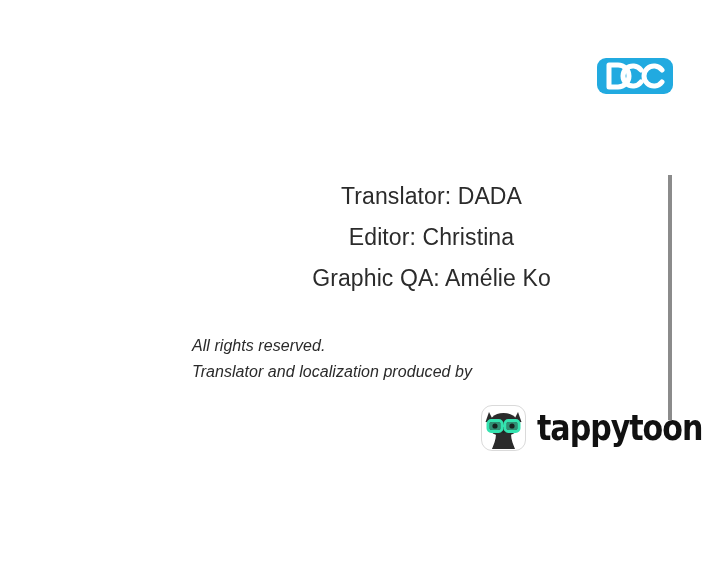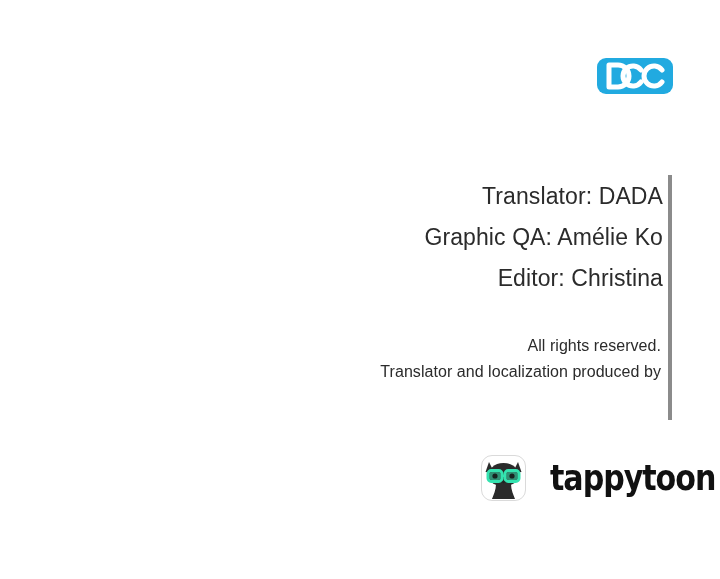--- a/index.html
+++ b/index.html
@@ -42,29 +42,30 @@
     top: 176px;
     width: 463px;
     text-align: right;
   }
   .credit-line {
     font-size: 23px;
     line-height: 41px;
     color: #2b2b2b;
     letter-spacing: 0.1px;
     white-space: nowrap;
+    text-align: center;
   }
 
   
   .rights {
     position: absolute;
-    left: 198px;
+    left: 192px;
     top: 333px;
     width: 463px;
-    text-align: right;
+    font-style: italic;
   }
   .rights-line {
     font-size: 16px;
     line-height: 26px;
     color: #2b2b2b;
     letter-spacing: 0.05px;
     white-space: nowrap;
   }
 
   
@@ -74,26 +75,26 @@
     top: 175px;
     width: 4px;
     height: 245px;
     background: #8b8b8b;
   }
 
   
   .tappytoon {
     position: absolute;
     left: 481px;
-    top: 454px;
+    top: 404px;
     width: 190px;
     height: 48px;
     display: flex;
     align-items: center;
-    gap: 24px;
+    gap: 11px;
   }
   .tt-mark {
     width: 45px;
     height: 46px;
     border-radius: 11px;
     background: #ffffff;
     border: 1px solid #dadada;
     box-sizing: border-box;
     overflow: hidden;
     flex: 0 0 auto;
@@ -122,22 +123,22 @@
       <path d="M12 7 H21 A11 11 0 0 1 21 29 H12 Z" fill="none" stroke="#ffffff" stroke-width="5" stroke-linejoin="round"></path>
 
       <path d="M44 12 A10 10 0 1 0 44 24" fill="none" stroke="#ffffff" stroke-width="5" stroke-linecap="round"></path>
 
       <path d="M65 12 A10 10 0 1 0 65 24" fill="none" stroke="#ffffff" stroke-width="5" stroke-linecap="round"></path>
     </svg>
   </div>
 
   <div class="credits">
     <div class="credit-line">Translator: DADA</div>
+    <div class="credit-line">Editor: Christina</div>
     <div class="credit-line">Graphic QA: Amélie Ko</div>
-    <div class="credit-line">Editor: Christina</div>
   </div>
 
   <div class="rights">
     <div class="rights-line">All rights reserved.</div>
     <div class="rights-line">Translator and localization produced by</div>
   </div>
 
   <div class="vrule"></div>
 
   <div class="tappytoon">

